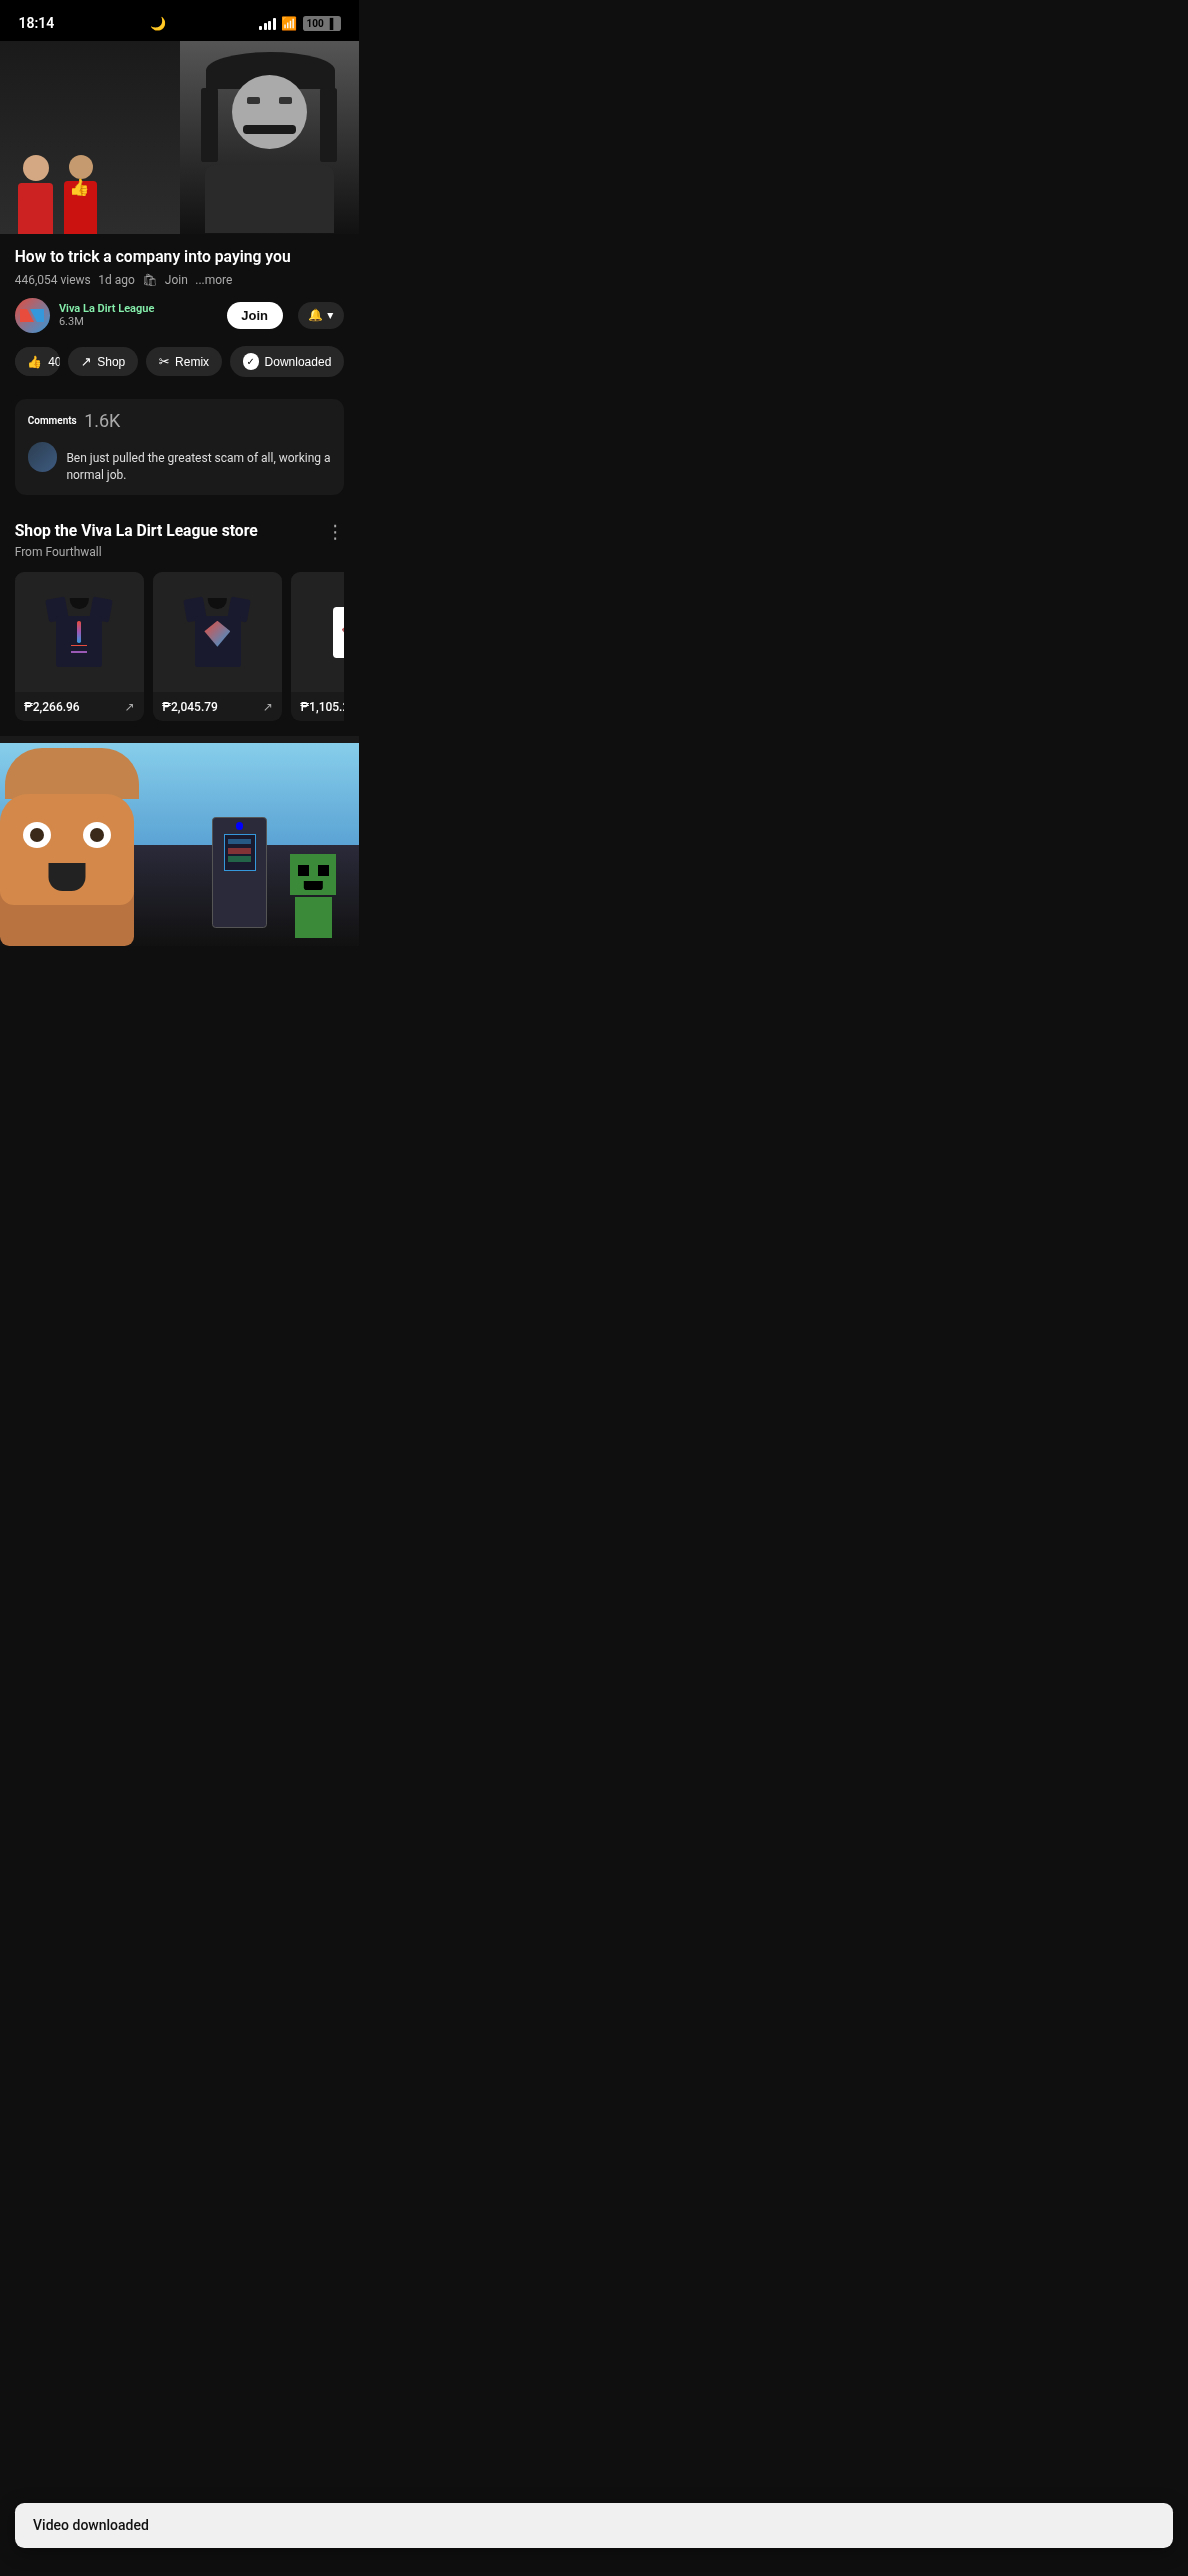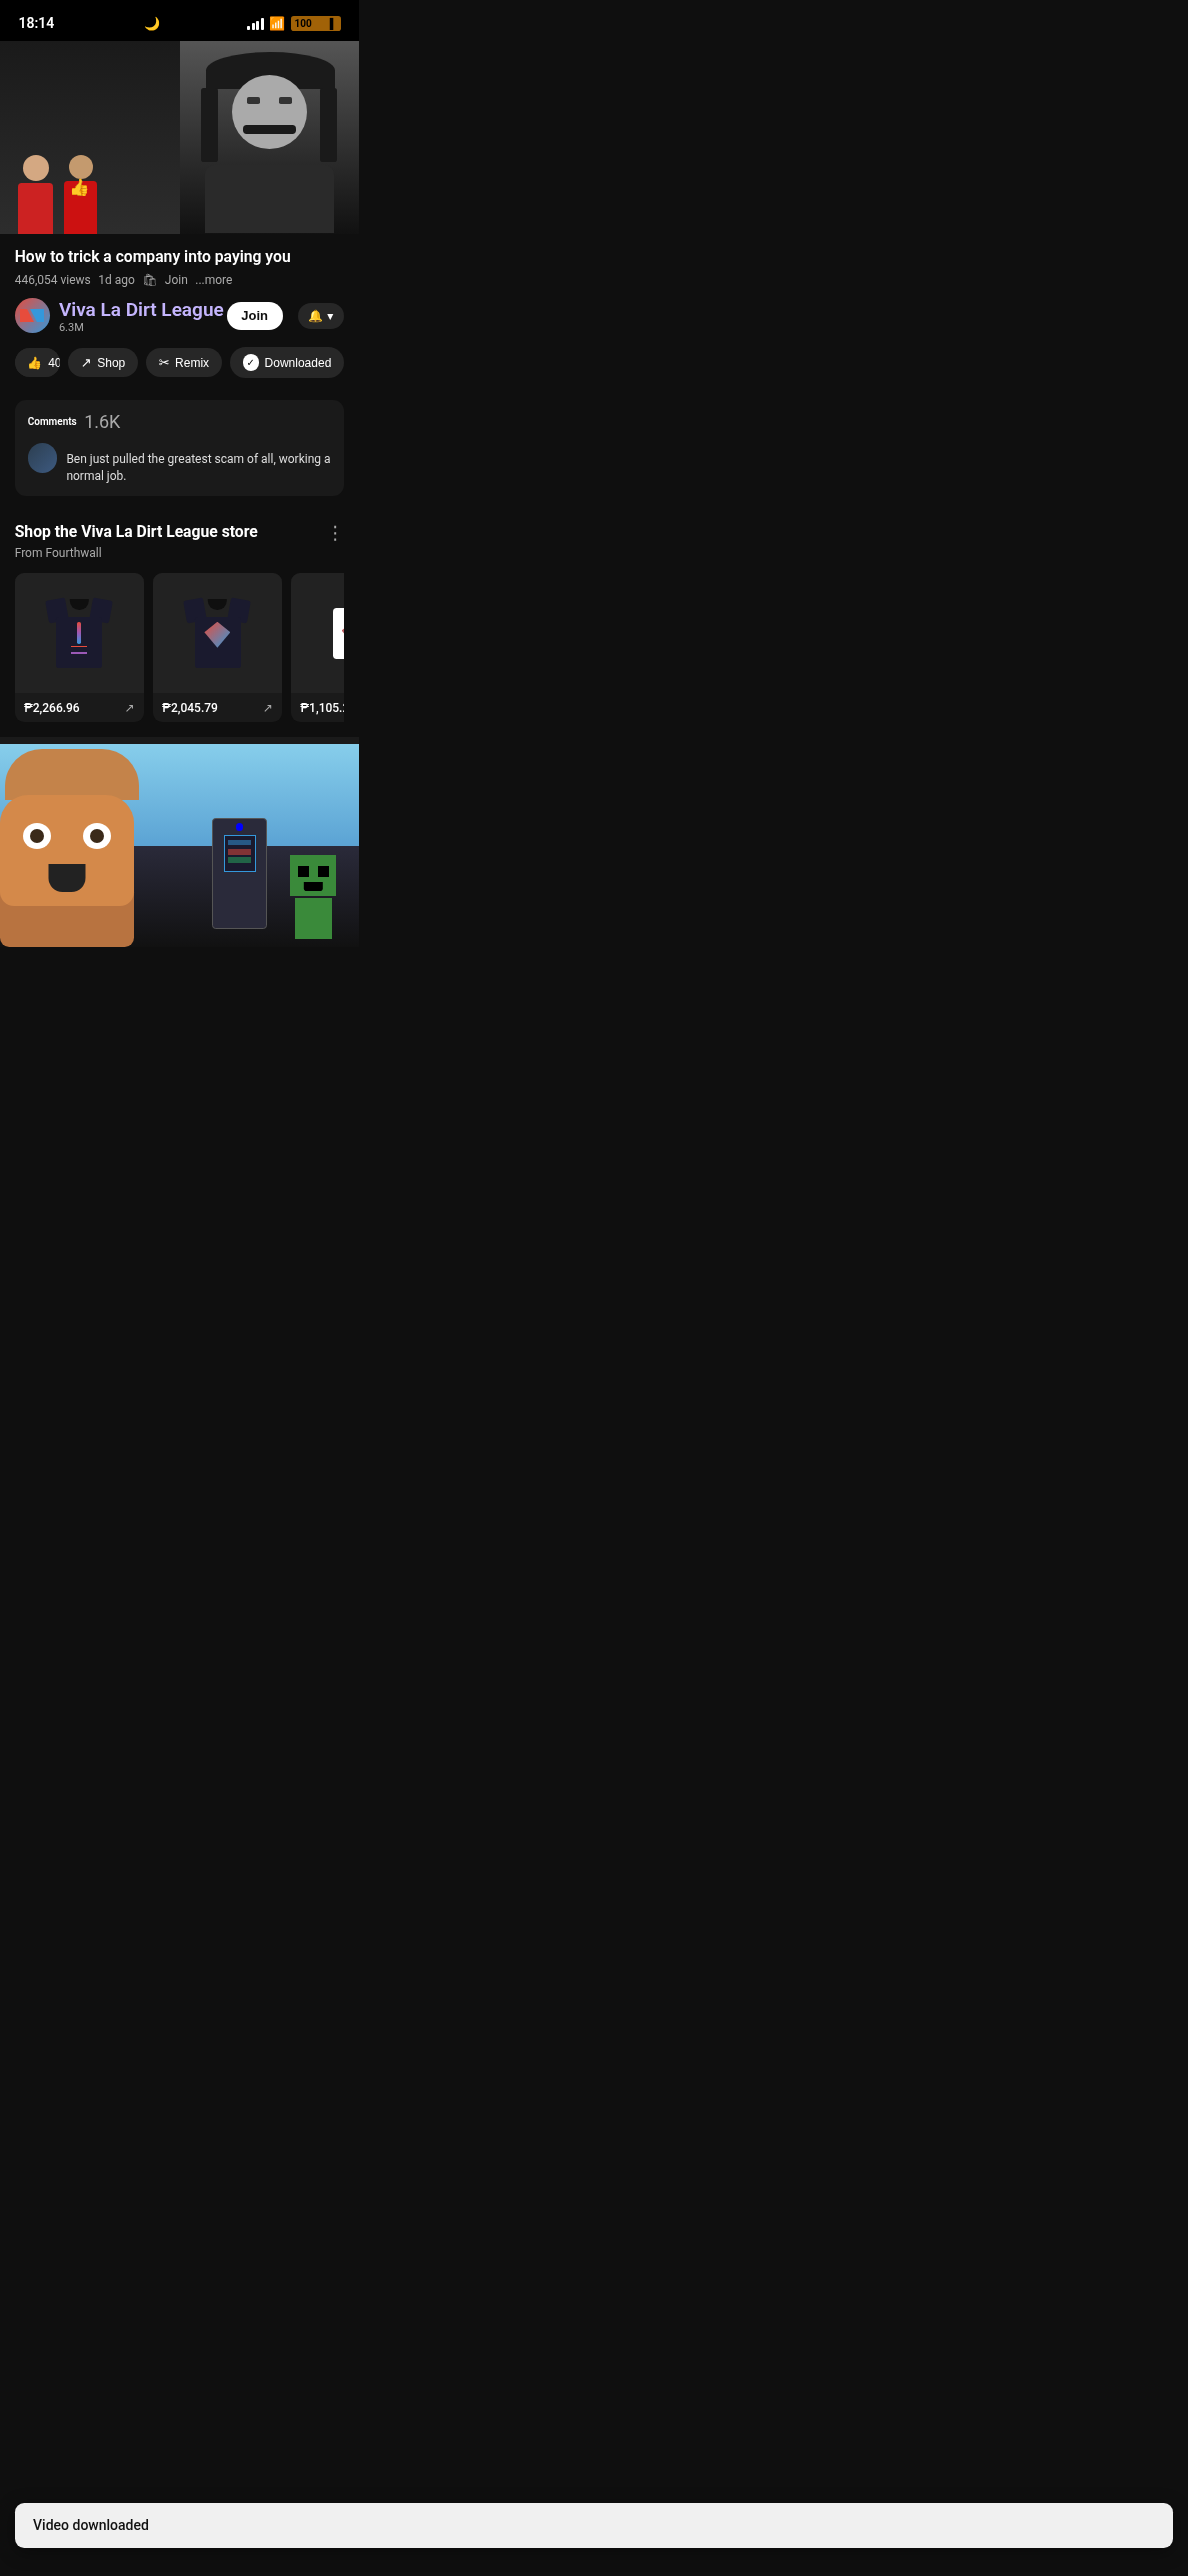--- a/index.html
+++ b/index.html
@@ -45,27 +45,27 @@
       width: 2.8px;
       border-radius: 0.9px;
     }
     .wifi-icon {
       font-size: 13px;
       color: #fff;
     }
     .battery-icon {
       display: flex;
       align-items: center;
-      background: #a16207;
+      background: #737373;
       border-radius: 2.8px;
       padding: 1.8px 3.7px;
       font-size: 10px;
       font-weight: 700;
       color: #000;
-      gap: 18px;
+      gap: 6px;
     }
 
     
     .video-thumbnail {
       width: 100%;
       height: 193px;
       display: flex;
       overflow: hidden;
       background: #1a1a1a;
       position: relative;
@@ -225,23 +225,23 @@
       width: 0;
       height: 0;
       border-left: 7.4px solid transparent;
       border-right: 7.4px solid #3498db;
       border-top: 13px solid #3498db;
       position: absolute;
       right: 5.5px;
       top: 11px;
     }
     .channel-name {
-      font-size: 19px;
+      font-size: 11px;
       font-weight: 600;
-      color: #c4b5fd;
+      color: #86efac;
     }
     .channel-subs {
       font-size: 11px;
       color: #aaa;
     }
     .channel-actions {
       display: flex;
       gap: 15px;
       align-items: center;
     }

